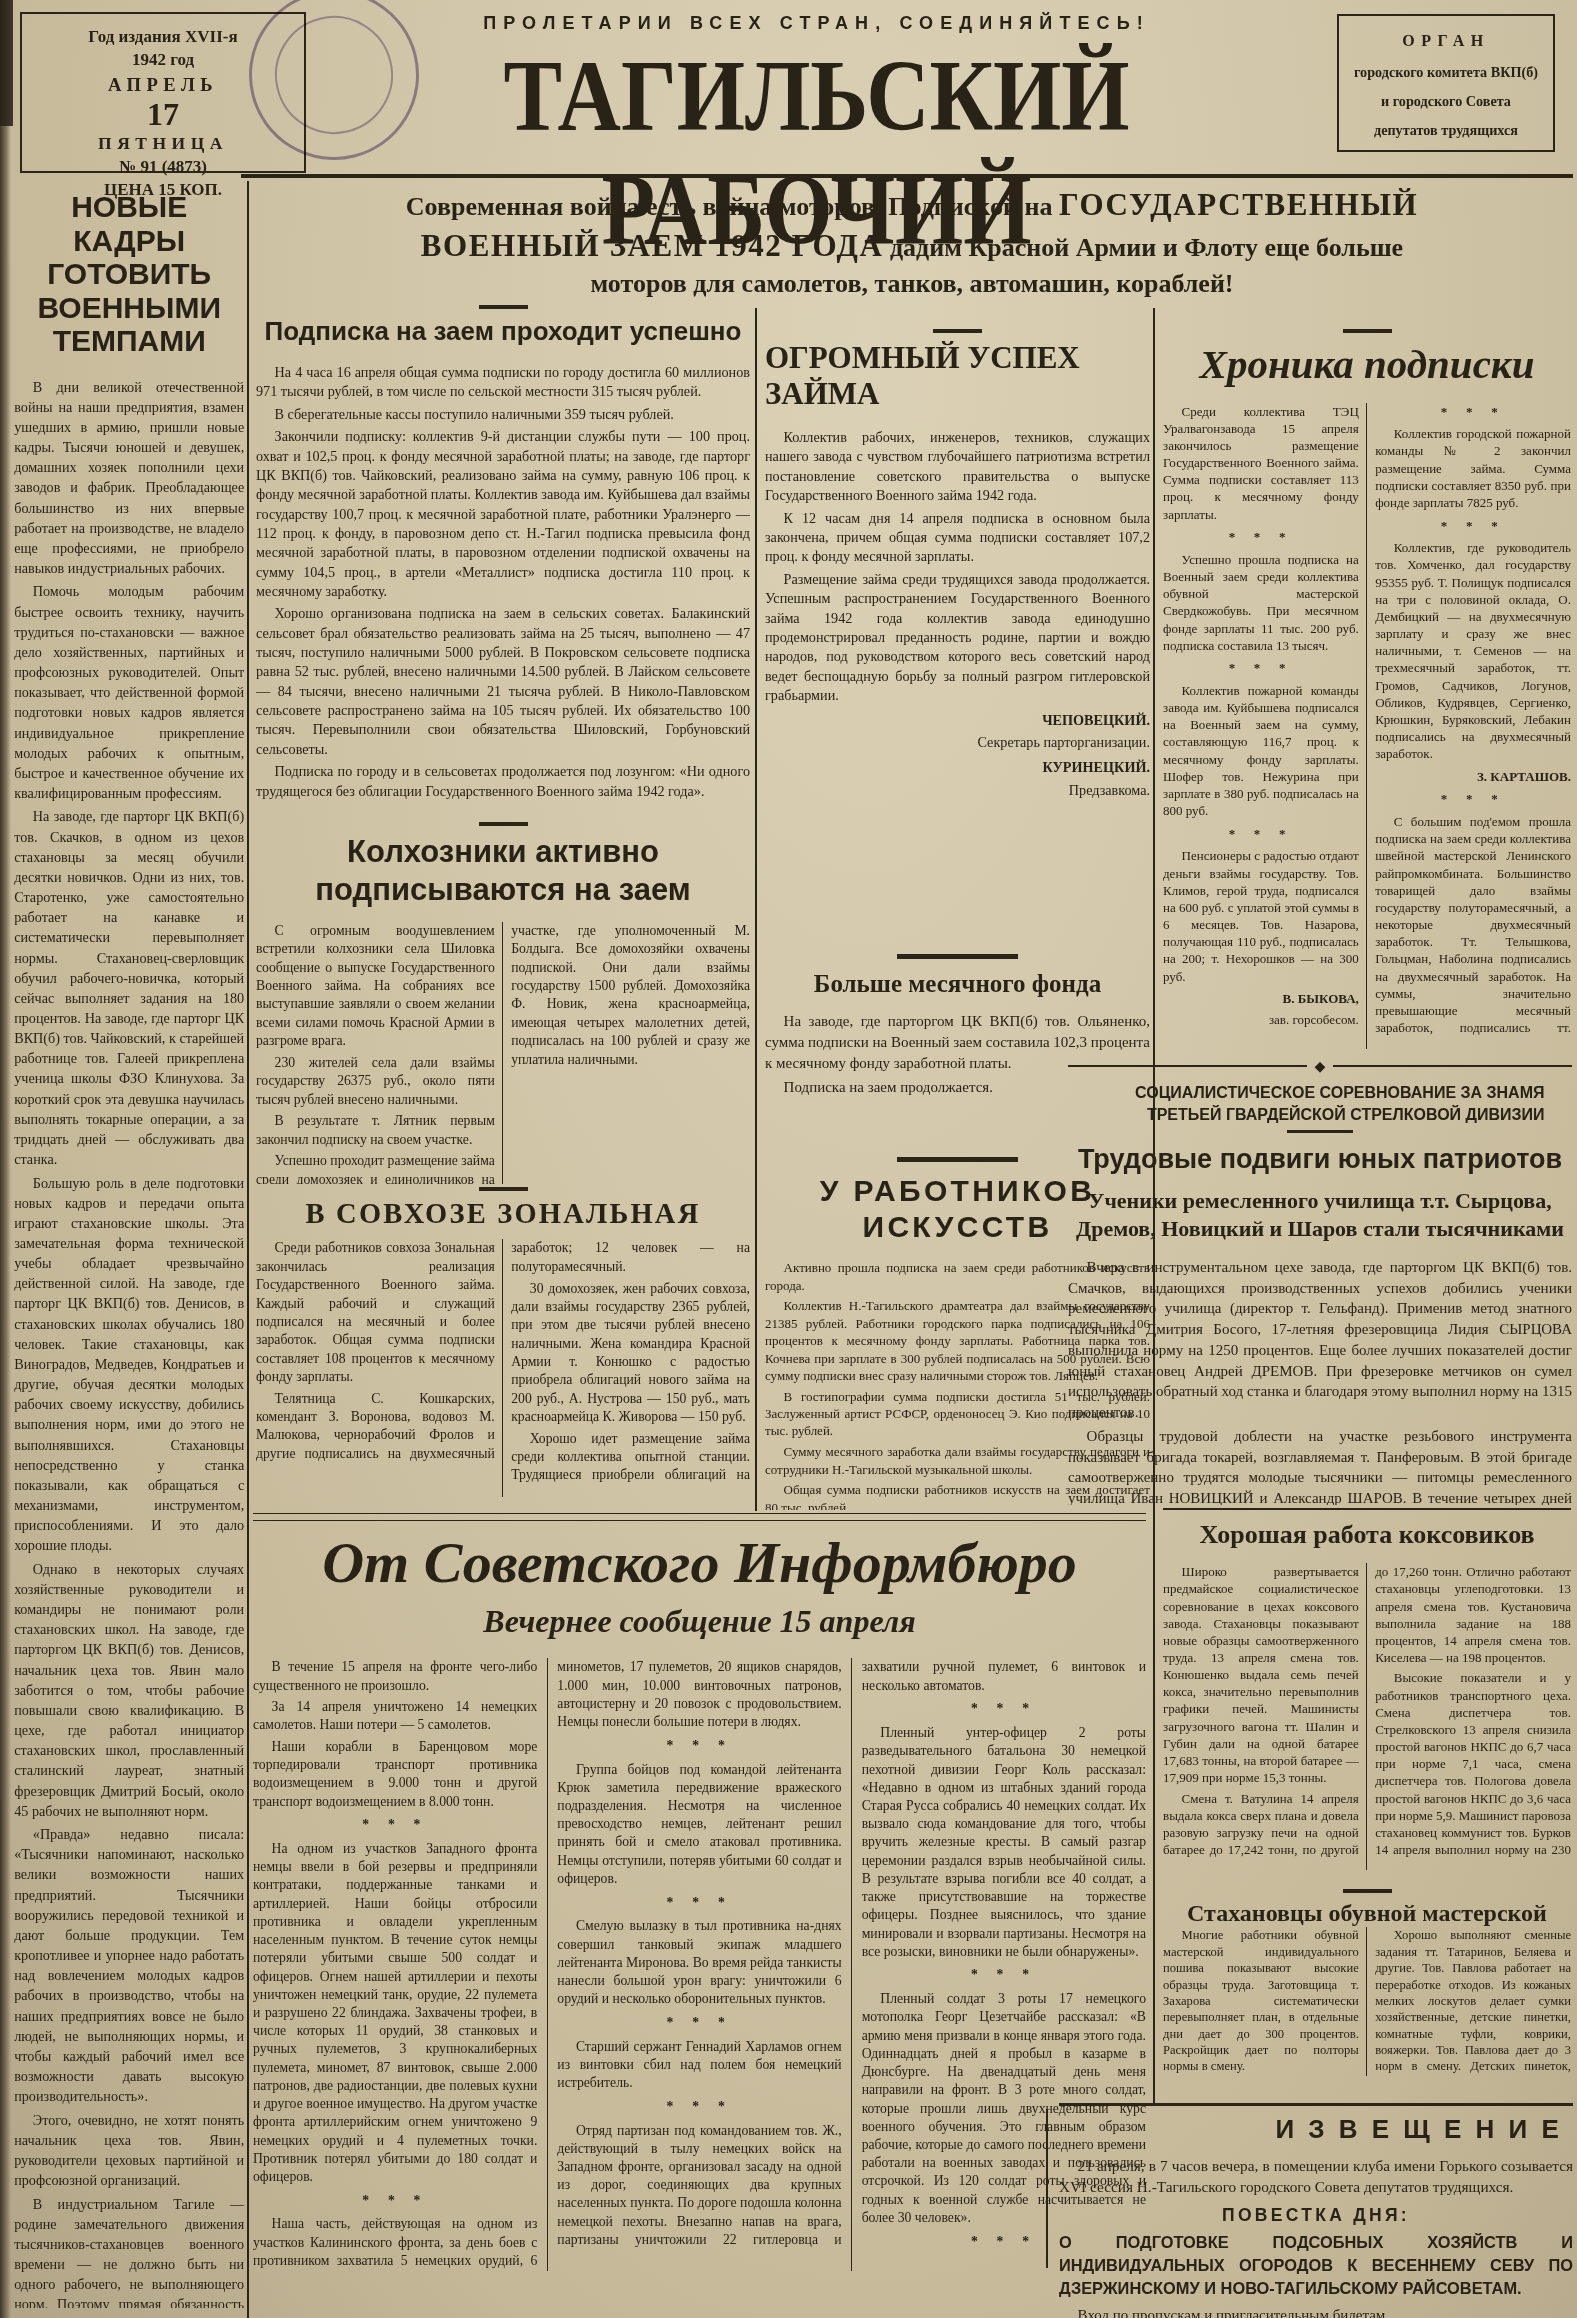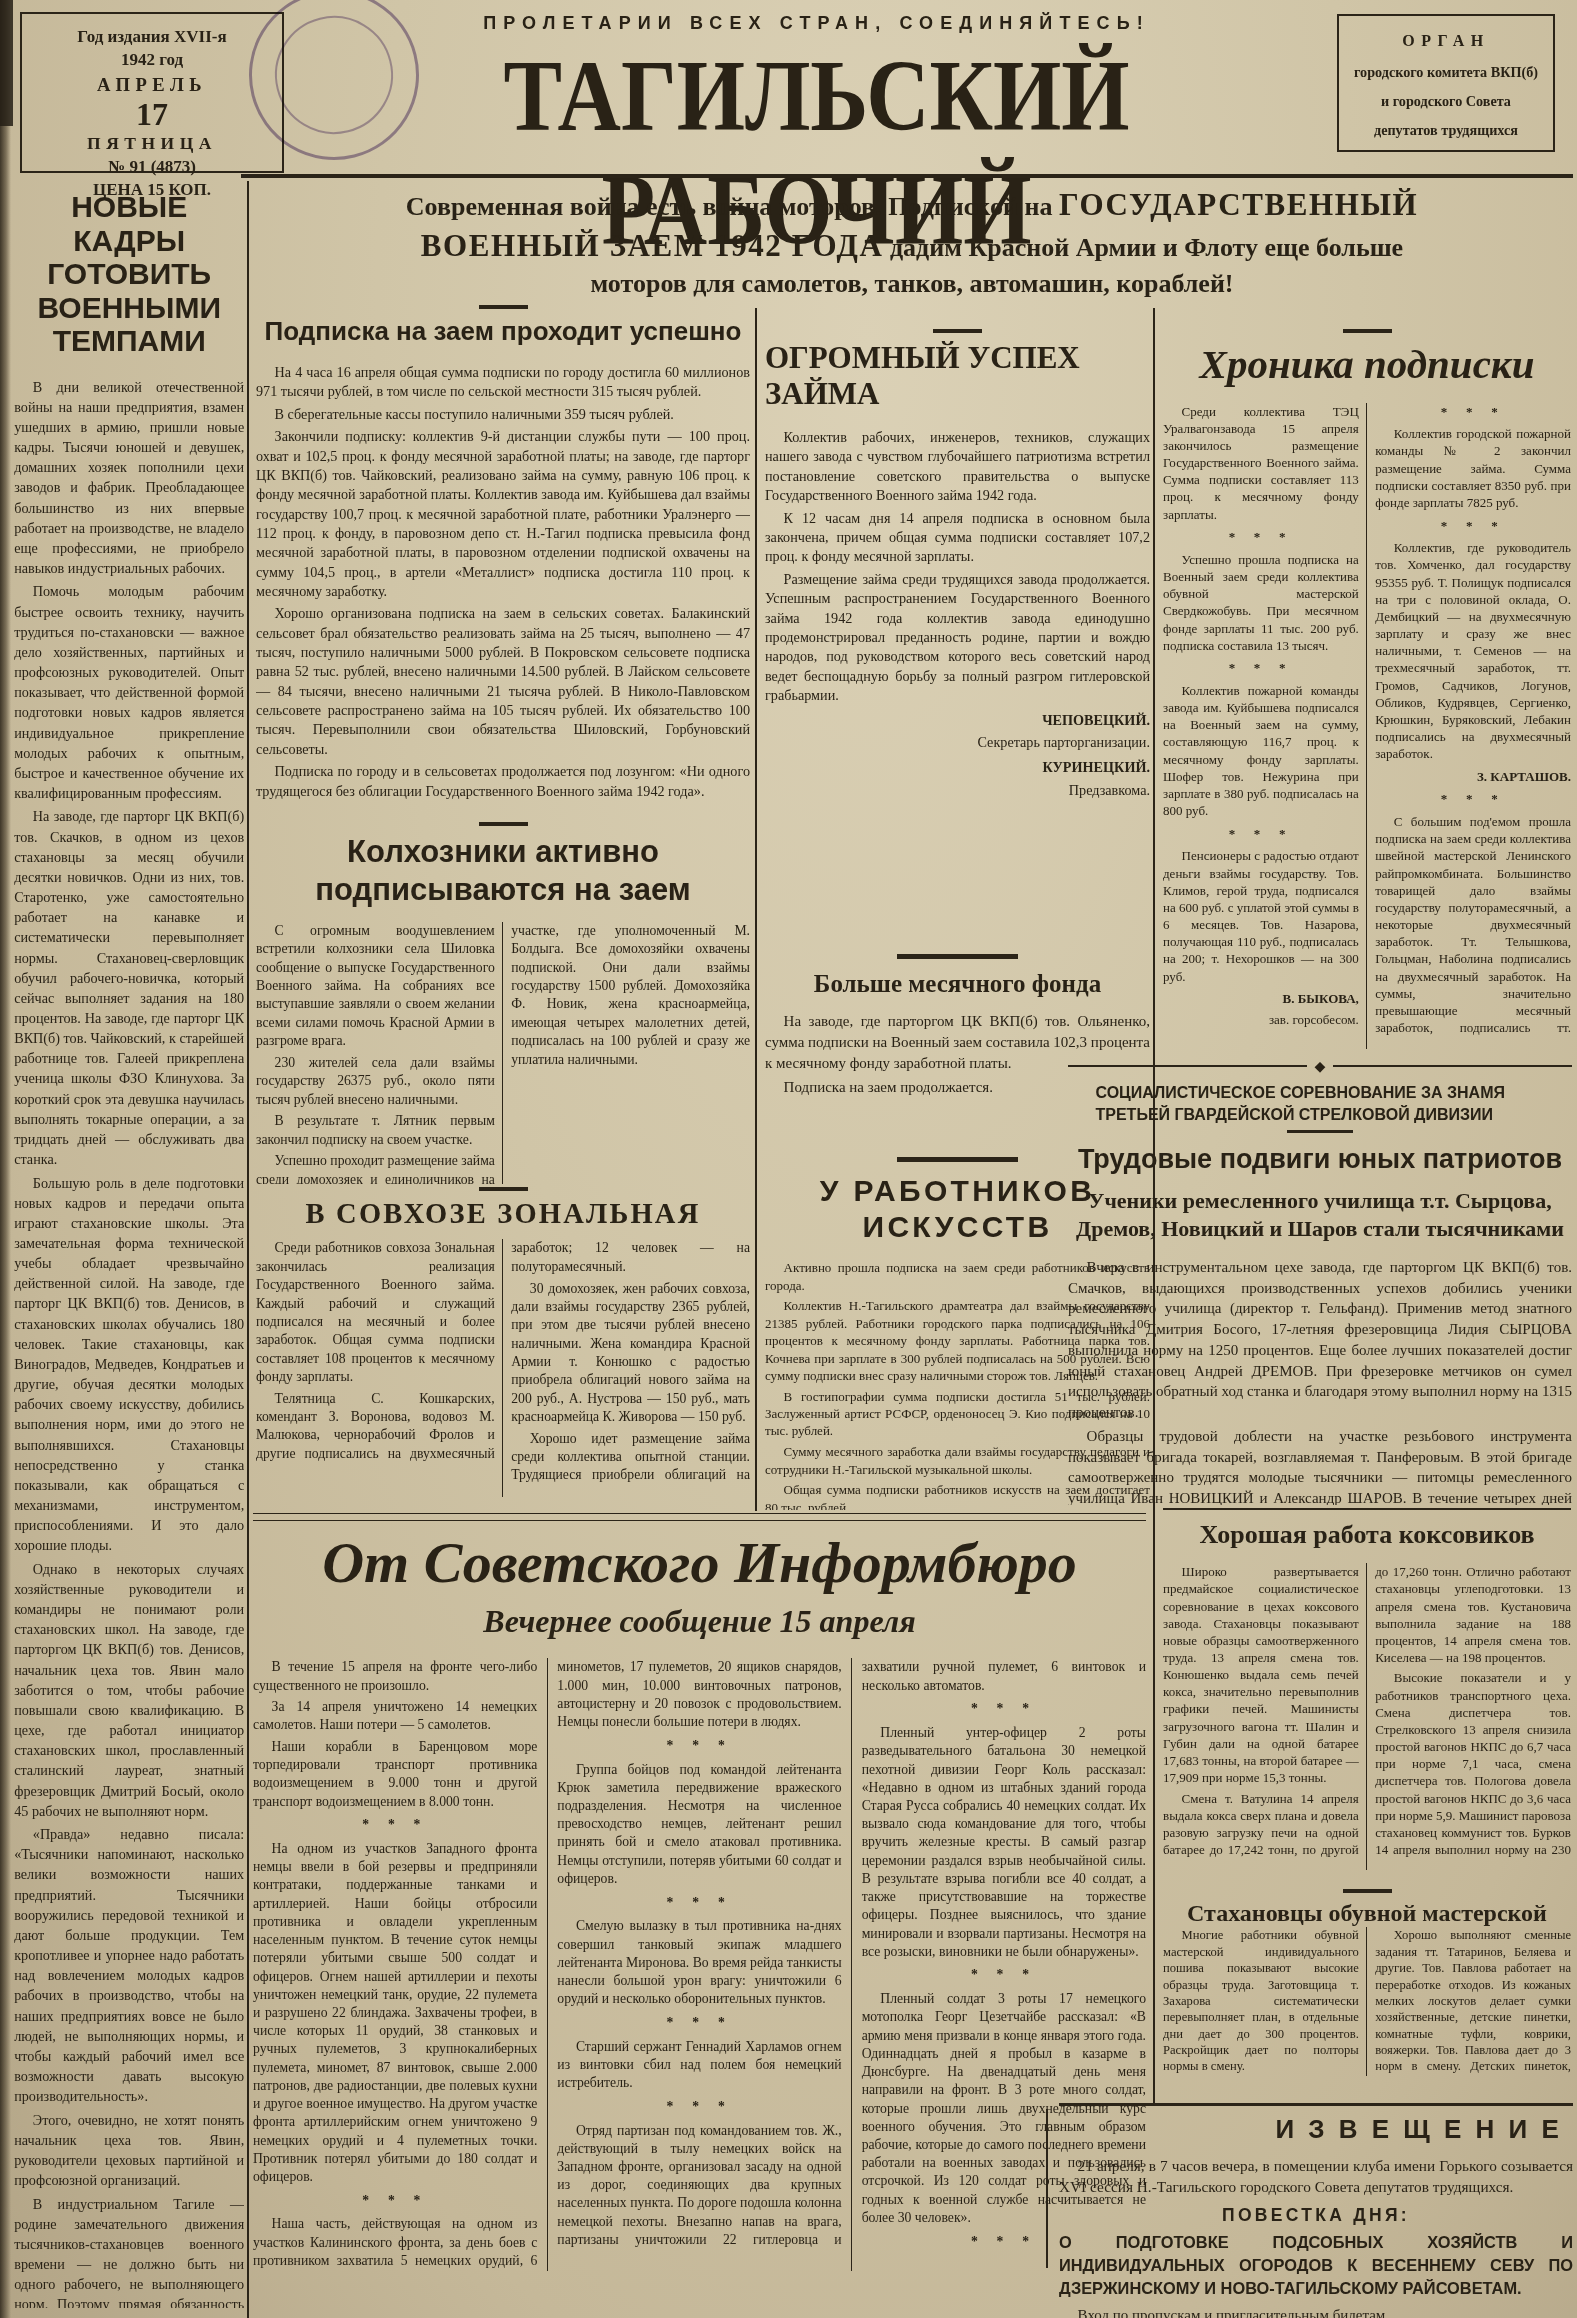--- a/index.html
+++ b/index.html
@@ -15,21 +15,21 @@
   .stars{text-align:center;text-indent:0;font-weight:bold;letter-spacing:7.7px;margin:5.5px 0;}
   .sig{text-align:right;text-indent:0;font-weight:bold;margin-top:5.5px;}
   .sigrole{text-align:right;text-indent:0;}
 
   .vrule{position:absolute;width:1.6px;background:#2b2418;}
   .hrule{position:absolute;background:#2b2418;}
   .bar{width:121px;height:5px;background:#2b2418;margin:0 auto 11px;}
   .bar.tiny{width:49px;height:3.8px;margin-bottom:7.7px;}
 
   
-  .issue-box{position:absolute;left:20px;top:12px;width:264px;height:161px;border:2.7px solid #2b2418;
+  .issue-box{position:absolute;left:20px;top:12px;width:286px;height:161px;border:2.7px solid #2b2418;
     text-align:center;font-weight:bold;padding-top:12px;box-sizing:border-box;}
   .issue-box .l{font-size:17px;line-height:1.35;}
   .issue-box .month{font-size:18.6px;letter-spacing:5.5px;}
   .issue-box .day{font-size:32px;line-height:1.1;}
   .issue-box .wd{font-size:17.5px;letter-spacing:5.5px;}
   .slogan{position:absolute;left:307px;top:13px;width:1019px;text-align:center;
     font-weight:bold;font-size:18px;letter-spacing:7.1px;font-family:"Liberation Sans",sans-serif;}
   .masthead{position:absolute;left:285px;top:39px;width:1063px;text-align:center;
     font-weight:bold;font-size:102px;line-height:1.12;letter-spacing:0px;transform:scaleX(.86);}
   .organ-box{position:absolute;left:1337px;top:14.2px;width:218px;height:138px;border:2.7px solid #2b2418;
@@ -66,21 +66,21 @@
     text-align:center;margin:0 0 14.2px;}
   .kolkhoz .body{font-size:13.7px;line-height:1.34;height:274px;}
   .fund h2{font-weight:bold;font-size:25px;text-align:center;margin:0 0 13px;}
   .fund .body{font-size:15px;line-height:1.4;}
   .arts h2{font-family:"Liberation Sans",sans-serif;font-weight:bold;font-size:30px;letter-spacing:3.3px;
     line-height:1.2;text-align:center;margin:0 0 14.2px;}
   .arts .body{font-size:13px;line-height:1.34;height:258px;overflow:hidden;}
   .sovkhoz h2{font-weight:bold;font-size:28.5px;text-align:center;letter-spacing:2.2px;margin:0 0 9px;}
   .sovkhoz .body{font-size:13.7px;line-height:1.34;height:258px;}
   .patriots .kicker{font-family:"Liberation Sans",sans-serif;font-weight:bold;font-size:16px;line-height:1.35;
-    text-align:left;width:449px;margin:0 auto 4.4px;}
+    text-align:right;width:449px;margin:0 auto 4.4px;}
   .patriots .kbar{width:66px;height:3.3px;background:#2b2418;margin:0 auto 11px;}
   .patriots h1{font-family:"Liberation Sans",sans-serif;font-weight:bold;font-size:27px;text-align:center;
     white-space:nowrap;margin:0 0 12px;}
   .patriots h3{font-weight:bold;font-size:22px;line-height:1.3;text-align:center;margin:0 0 13px;}
   .patriots .body{font-size:15px;line-height:1.38;}
   .diamond-rule{display:flex;align-items:center;gap:7.7px;margin:0 0 8.8px;}
   .diamond-rule .ln{flex:1;height:1.6px;background:#2b2418;}
   .diamond-rule .dm{font-family:"DejaVu Sans",sans-serif;font-size:14.2px;line-height:1;}
 
   .informburo h1{font-style:italic;font-weight:bold;font-size:58px;text-align:center;margin:0 0 6.6px;}

